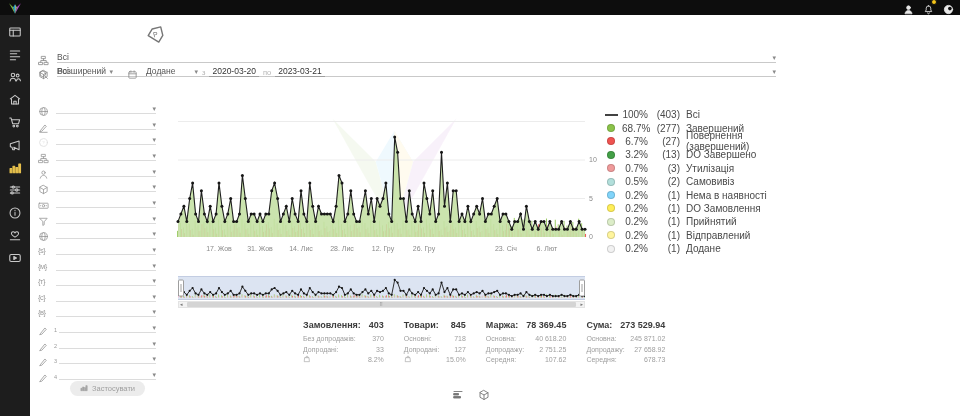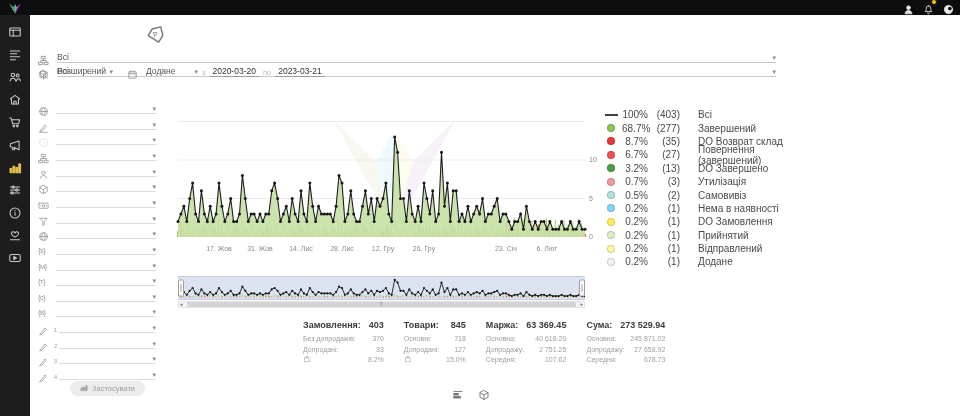--- a/index.html
+++ b/index.html
@@ -40,21 +40,21 @@
   
   .ylab{position:absolute;font-size:7px;color:#8a8a8a}
   .xlab{position:absolute;top:245px;font-size:7px;color:#8a8a8a;transform:translateX(-50%)}
   
   .legend{position:absolute;left:604px;top:108px;width:180px}
   .lgrow{display:flex;align-items:center;height:13.4px;font-size:10px;color:#4a4a4a}
   .lgsym{width:14px;display:flex;justify-content:center;margin-right:4px;flex:none}
   .lgdot{width:8px;height:8px;border-radius:50%;border:1px solid rgba(0,0,0,.15)}
   .lgline{width:13px;height:2px;background:#424242}
   .lgpct{width:26px;text-align:right;margin-right:6px;flex:none}
-  .lgcnt{width:26px;text-align:right;margin-right:18px;flex:none}
+  .lgcnt{width:26px;text-align:right;margin-right:6px;flex:none}
   
   .scroll{position:absolute;left:178px;top:301px;width:407px;height:7px;background:#f2f2f2;border:1px solid #e3e3e3}
   .thumb{position:absolute;left:8px;top:0;right:8px;height:5px;background:#d4d4d4;border-radius:1px}
   .grip{position:absolute;left:50%;top:0;transform:translateX(-50%);font-size:5px;color:#909090;line-height:5px;letter-spacing:1px}
   .sarrow{position:absolute;top:-1px;font-size:5px;color:#777;line-height:7px;cursor:pointer}
   
   .stats{position:absolute;left:303px;top:320px;display:flex;gap:20px}
   .scol{min-width:62px}
   .stitle{display:flex;justify-content:space-between;gap:8px;font-size:9px;font-weight:bold;color:#3c3c3c;margin-bottom:4px}
   .srow{display:flex;justify-content:space-between;gap:6px;font-size:7px;color:#9e9e9e;line-height:10.5px}
@@ -829,28 +829,20 @@
       <div class="lgrow">
         <span class="lgsym">
           <span class="lgdot" style="background:#8bc34a"></span>
         </span>
         <span class="lgpct">68.7%</span>
         <span class="lgcnt">(277)</span>
         <span>Завершений</span>
       </div>
       <div class="lgrow">
         <span class="lgsym">
-          <span class="lgdot" style="background:#e53935"></span>
-        </span>
-        <span class="lgpct">8.7%</span>
-        <span class="lgcnt">(35)</span>
-        <span>DO Возврат склад</span>
-      </div>
-      <div class="lgrow">
-        <span class="lgsym">
           <span class="lgdot" style="background:#ef5350"></span>
         </span>
         <span class="lgpct">6.7%</span>
         <span class="lgcnt">(27)</span>
         <span>Повернення (завершений)</span>
       </div>
       <div class="lgrow">
         <span class="lgsym">
           <span class="lgdot" style="background:#43a047"></span>
         </span>
@@ -1397,21 +1389,21 @@
           <span class="ric"><svg viewBox="0 0 24 24" fill="none" stroke="currentColor" stroke-width="1.8" stroke-linecap="round" stroke-linejoin="round">
               <path d="M6 8h12l1.2 12H4.8z"></path>
               <path d="M9 8V6.5a3 3 0 0 1 6 0V8"></path>
             </svg></span>
           <span>15.0%</span>
         </div>
       </div>
       <div class="scol">
         <div class="stitle">
           <span>Маржа:</span>
-          <span>63 369.45</span>
+          <span>78 369.45</span>
         </div>
         <div class="srow">
           <span>Основна:</span>
           <span>40 618.20</span>
         </div>
         <div class="srow">
           <span>Допродажу:</span>
           <span>2 751.25</span>
         </div>
         <div class="srow">

